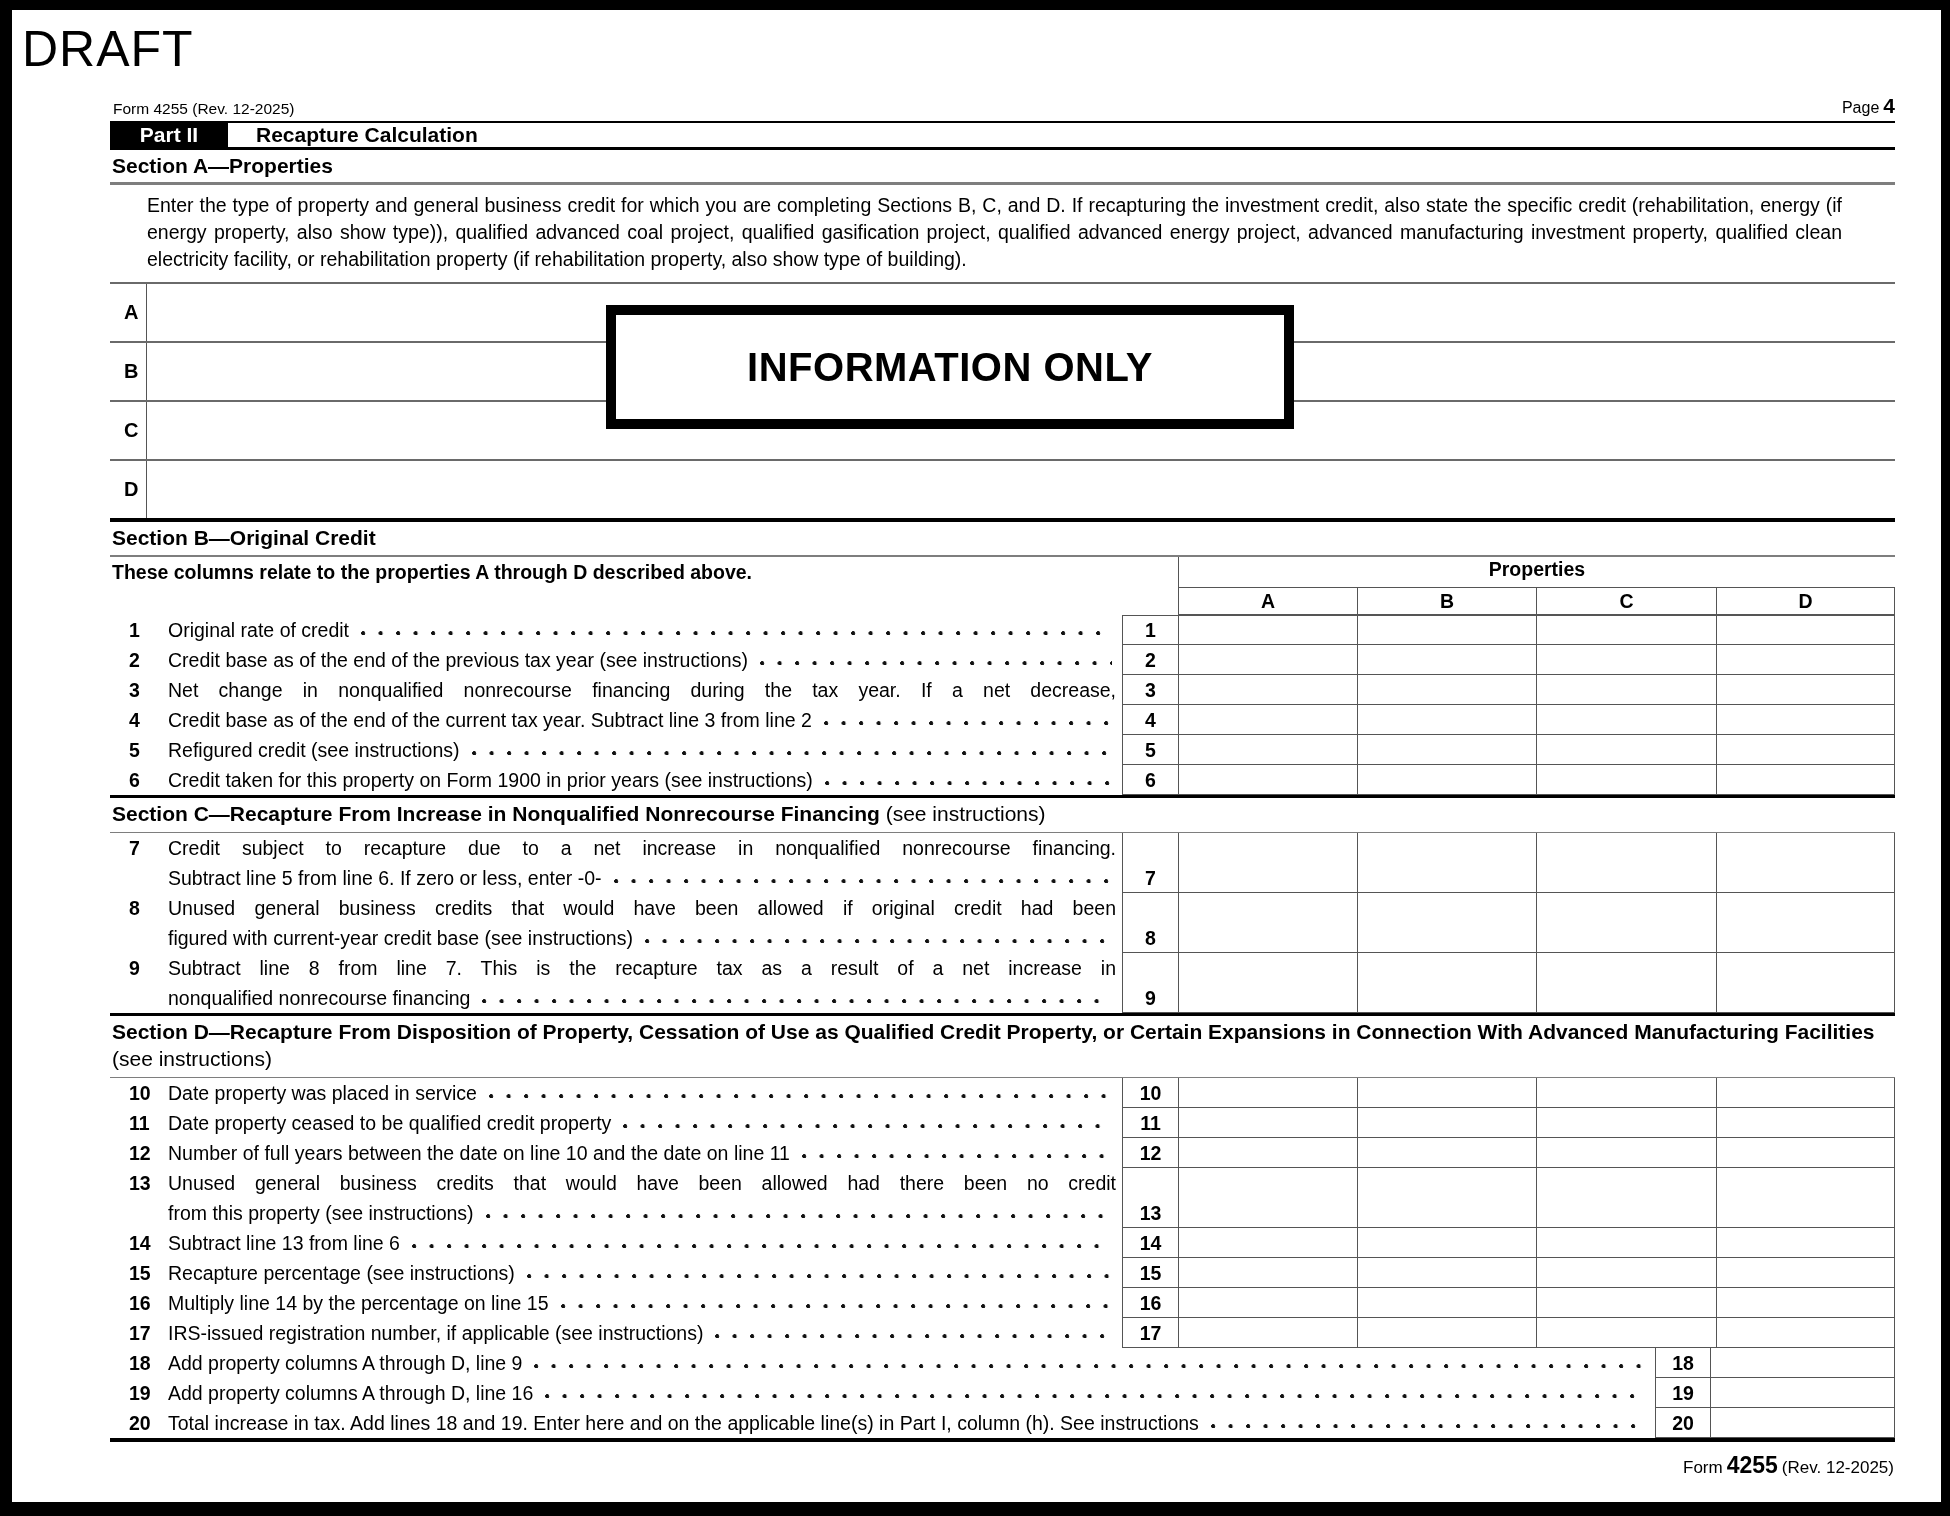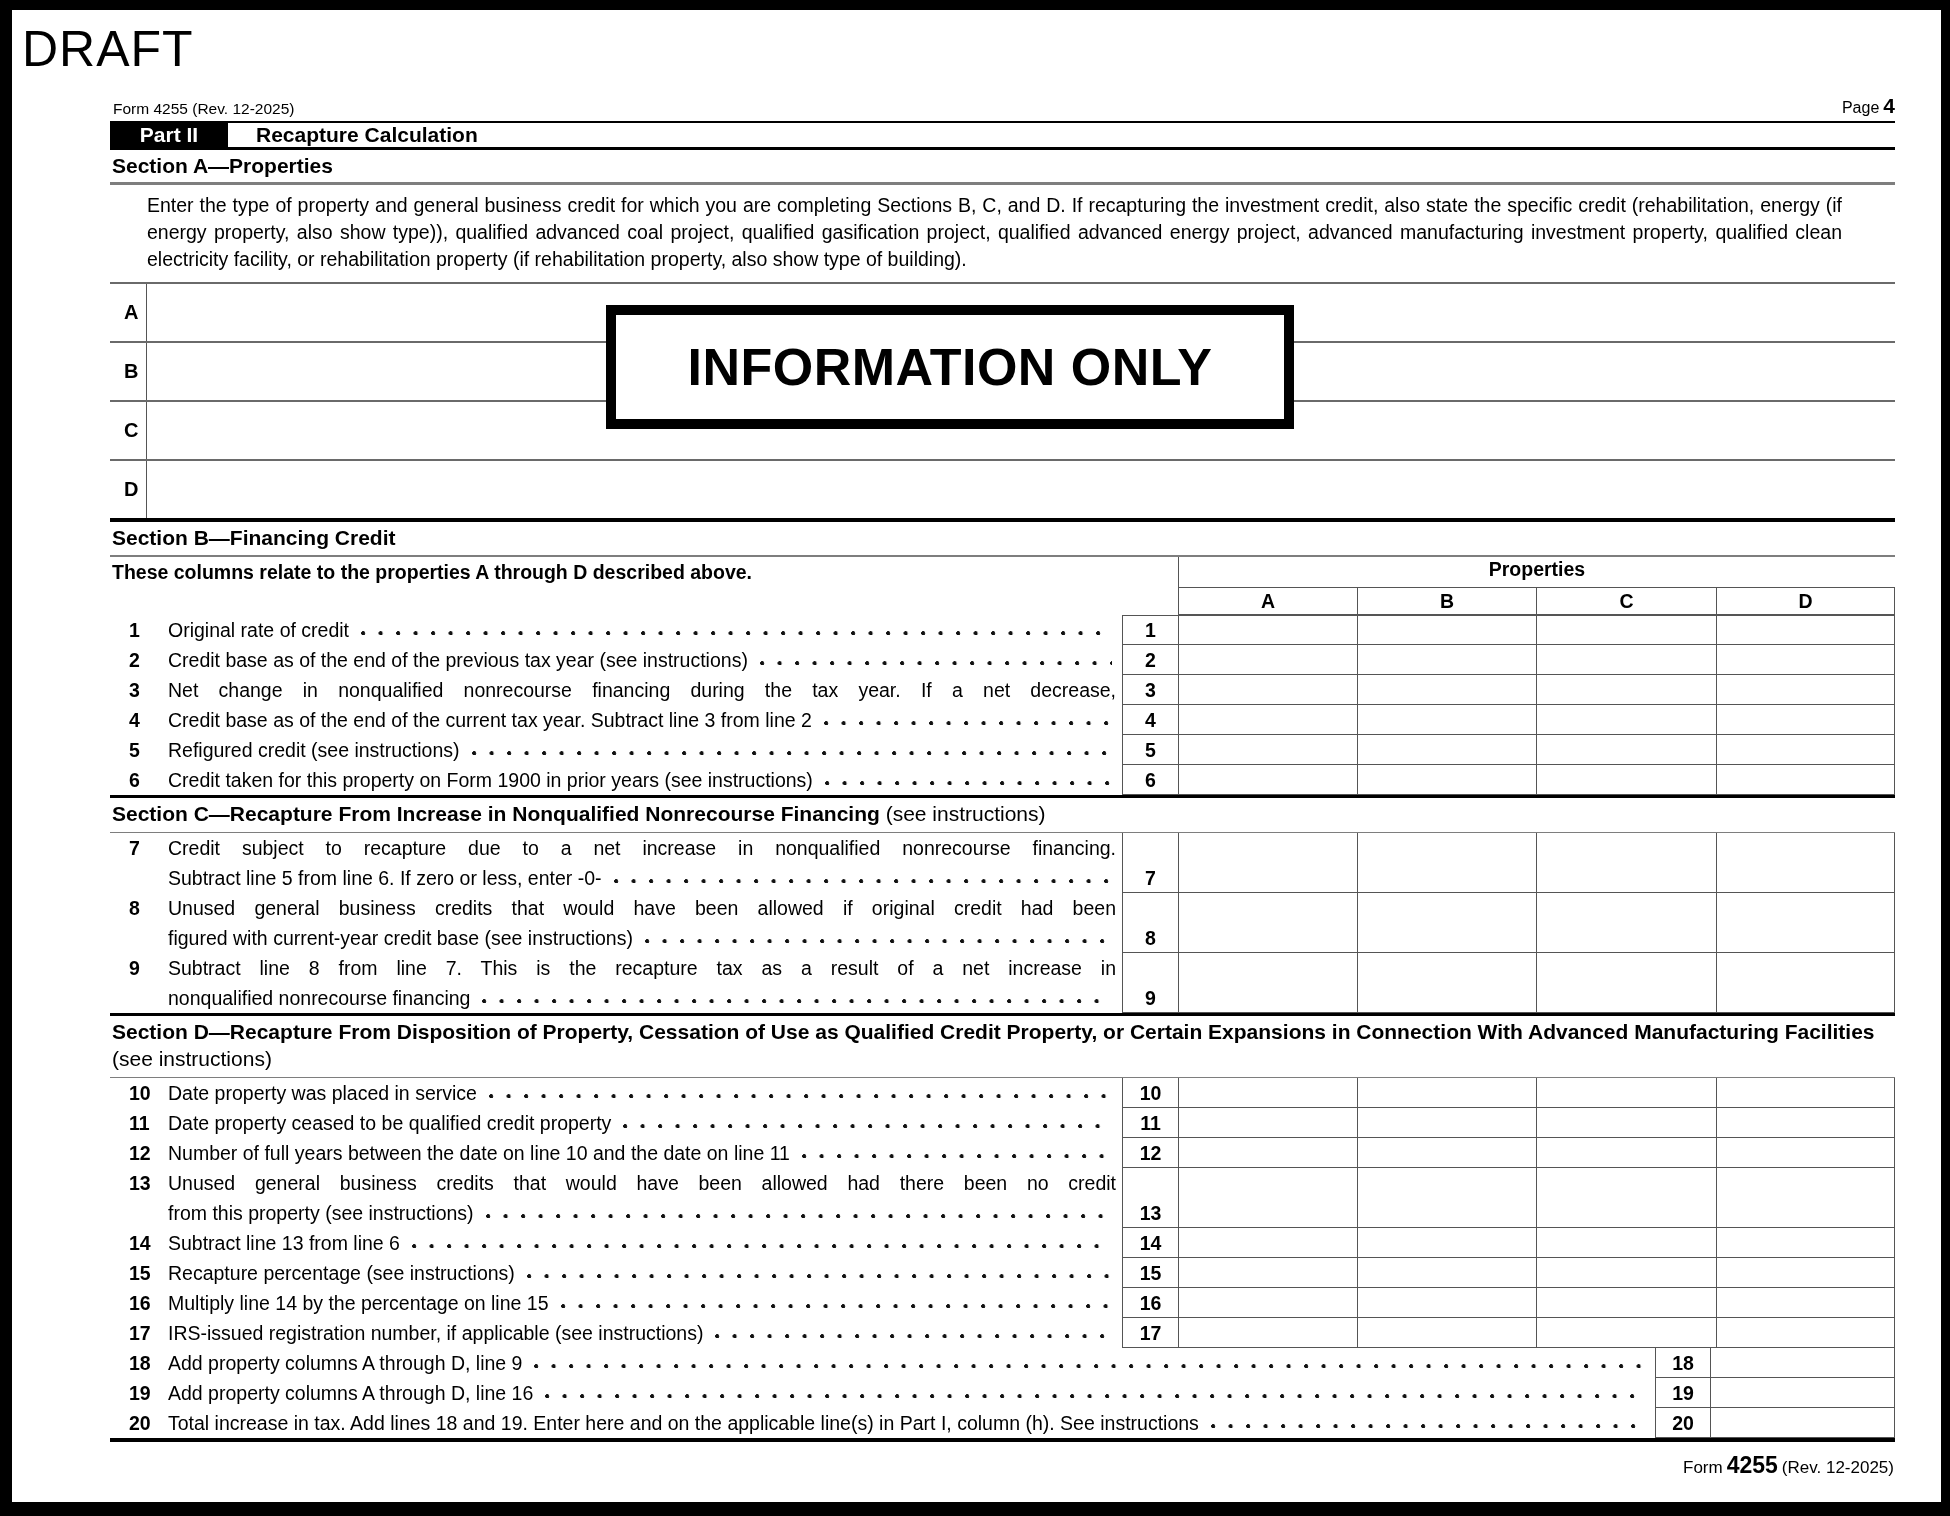--- a/index.html
+++ b/index.html
@@ -64,21 +64,21 @@
   .tcell{ border-left:1.5px solid #555; border-bottom:1.5px solid #555; background:#fff;}
   .rt{ border-top:1.5px solid #555; }
 
   .dbl-rule{ border-top:4.5px solid #000; }
   .footer{ text-align:right; margin-top:10px; font-size:17px; padding-right:1px;}
   .footer .f-num{ font-size:23px; font-weight:bold; margin:0 4px;}
 
   .info-box{ position:absolute; left:594px; top:295px; width:688px; height:124px;
     border:10px solid #000; background:#fff; z-index:5;
     display:flex; align-items:center; justify-content:center;
-    font-size:52px; font-weight:bold; letter-spacing:0.5px;}
+    font-size:40px; font-weight:bold; letter-spacing:0.5px;}
 </style>
 </head>
 <body>
 
 <div class="frame">
 
   <div class="draft">DRAFT</div>
 
   <div class="info-box">
     <span>INFORMATION ONLY</span>
@@ -114,21 +114,21 @@
         <div class="prow">
           <div class="pl">C</div>
           <div style="flex: 1 1 0%;"></div>
         </div>
         <div class="prow">
           <div class="pl">D</div>
           <div style="flex: 1 1 0%;"></div>
         </div>
       </div>
 
-    <div class="secb-title">Section B—Financing Credit</div>
+    <div class="secb-title">Section B—Original Credit</div>
 
     <div class="tblhead" id="tbl-head">
       <div class="th-left">These columns relate to the properties A through D described above.</div>
       <div class="th-props">Properties</div>
     <div class="th-col">A</div>
         <div class="th-col">B</div>
         <div class="th-col">C</div>
         <div class="th-col last">D</div>
       </div>
 

